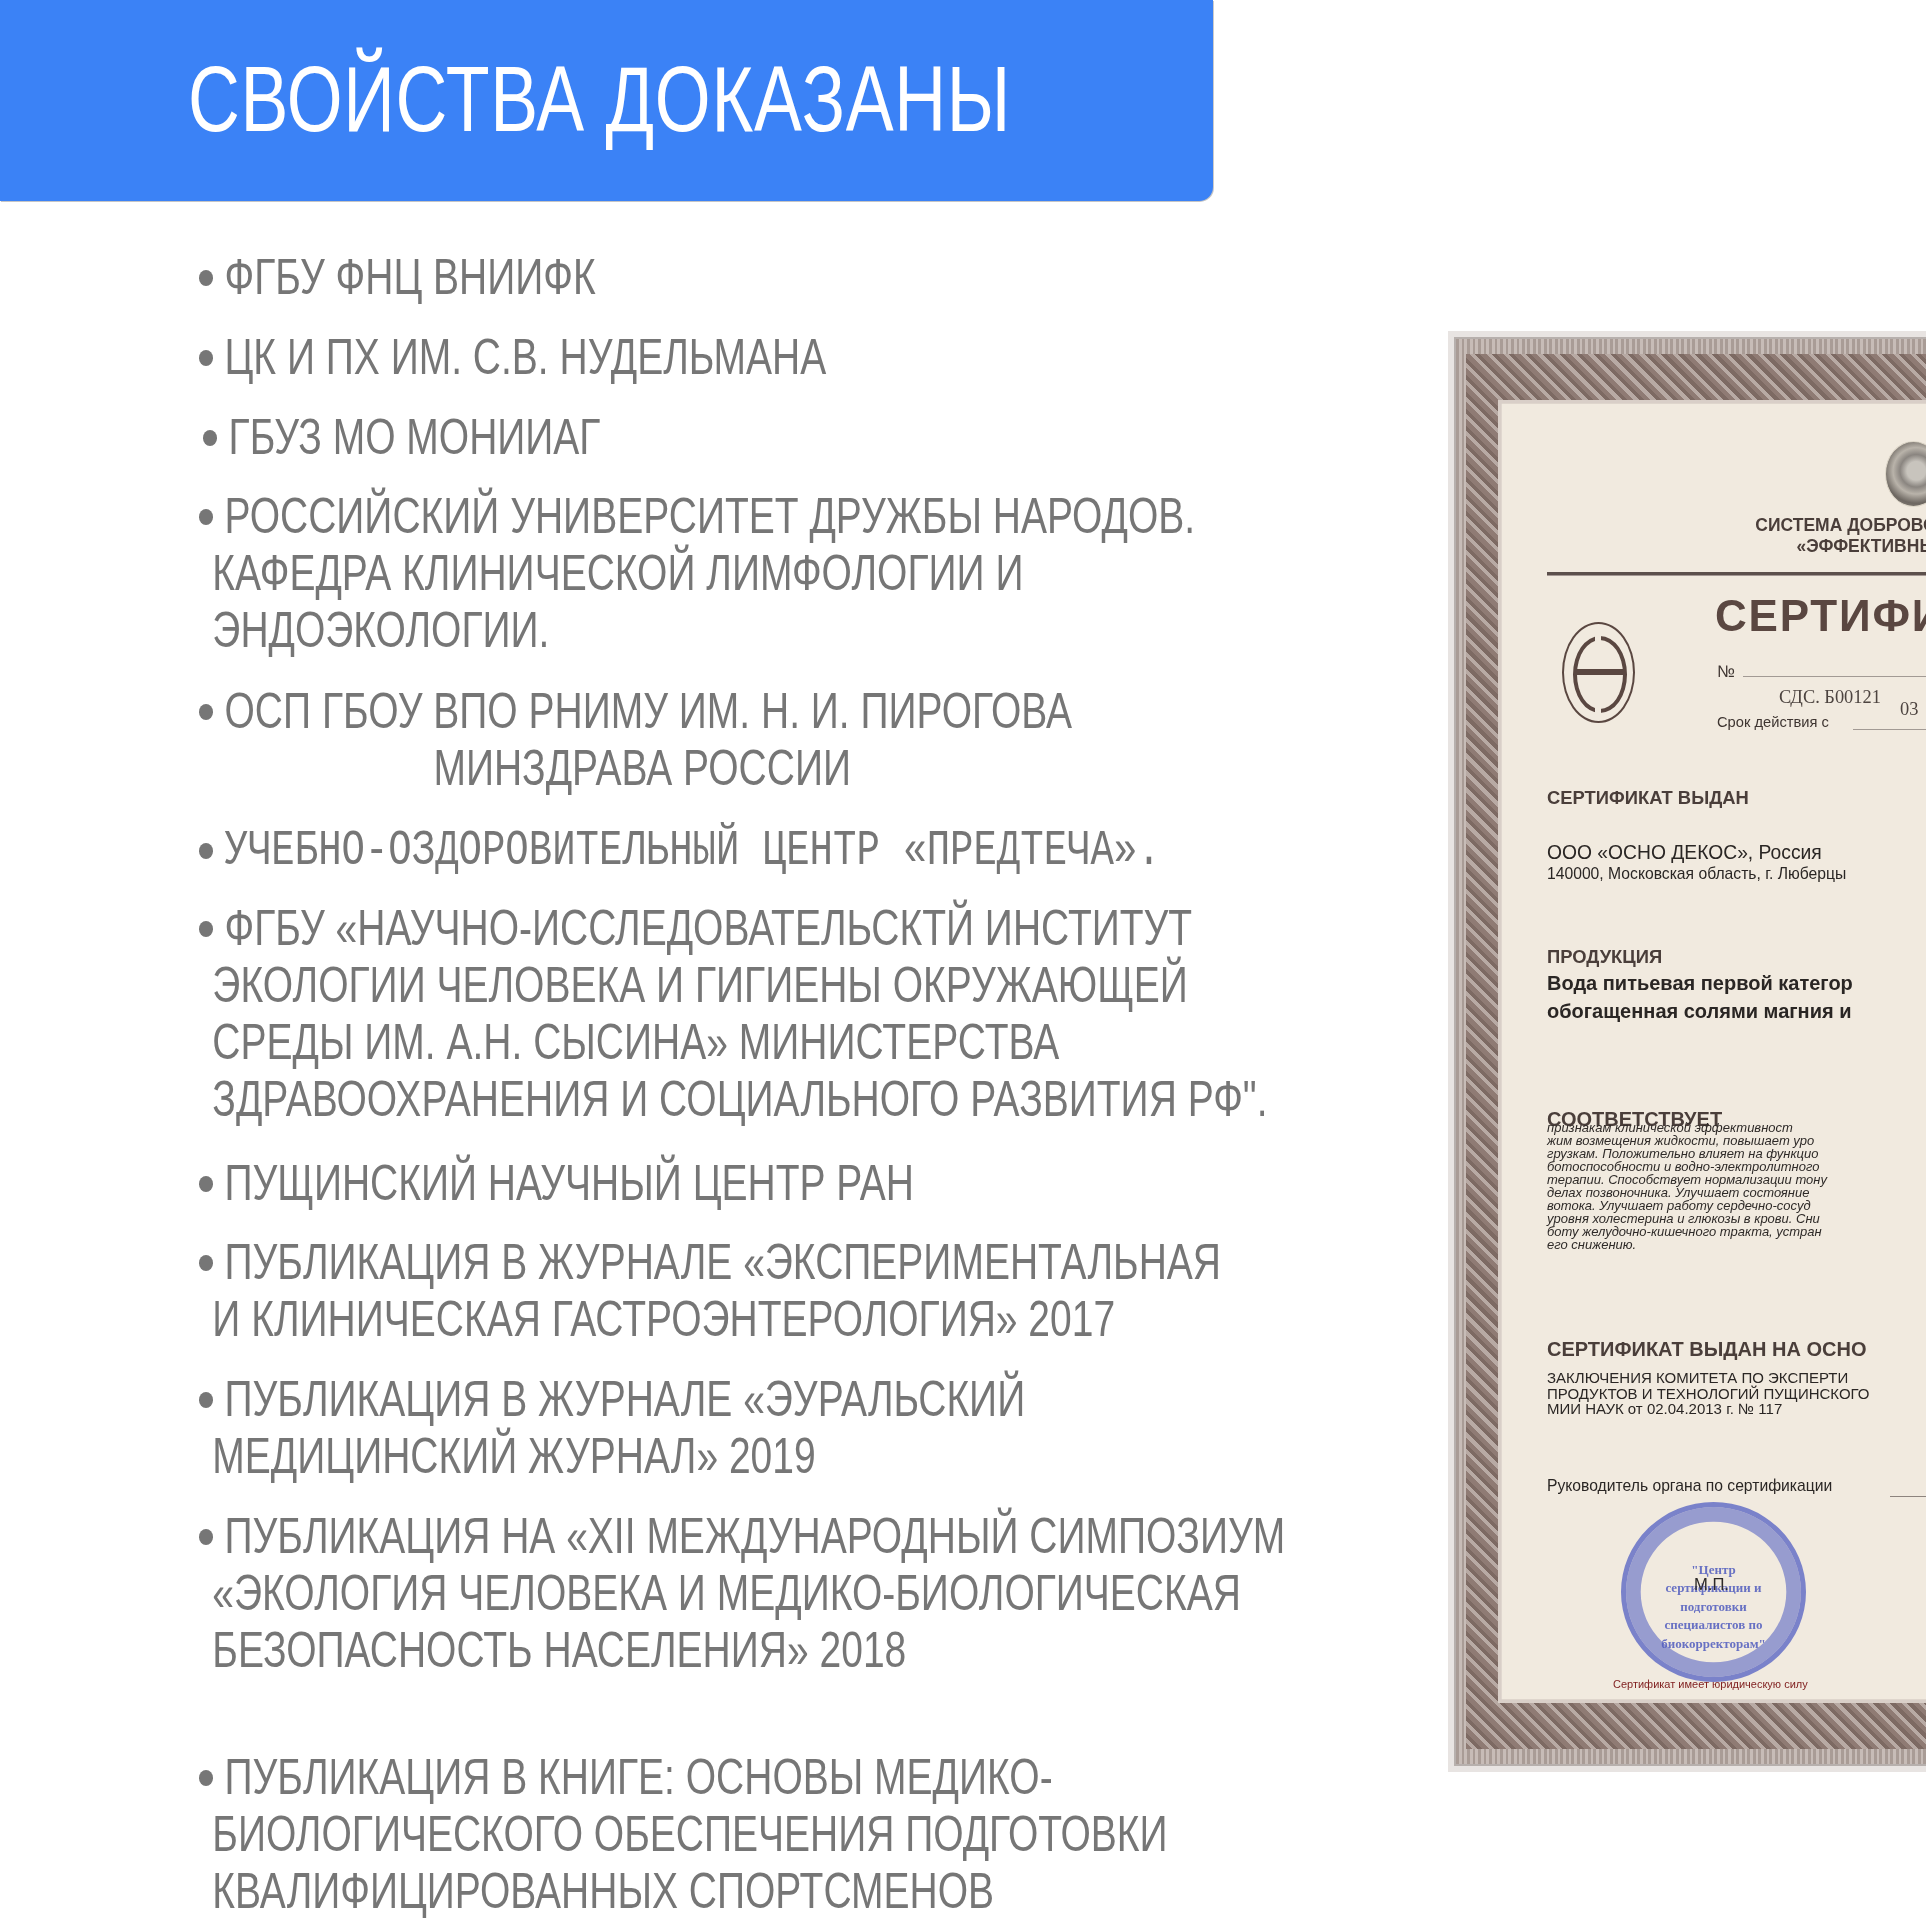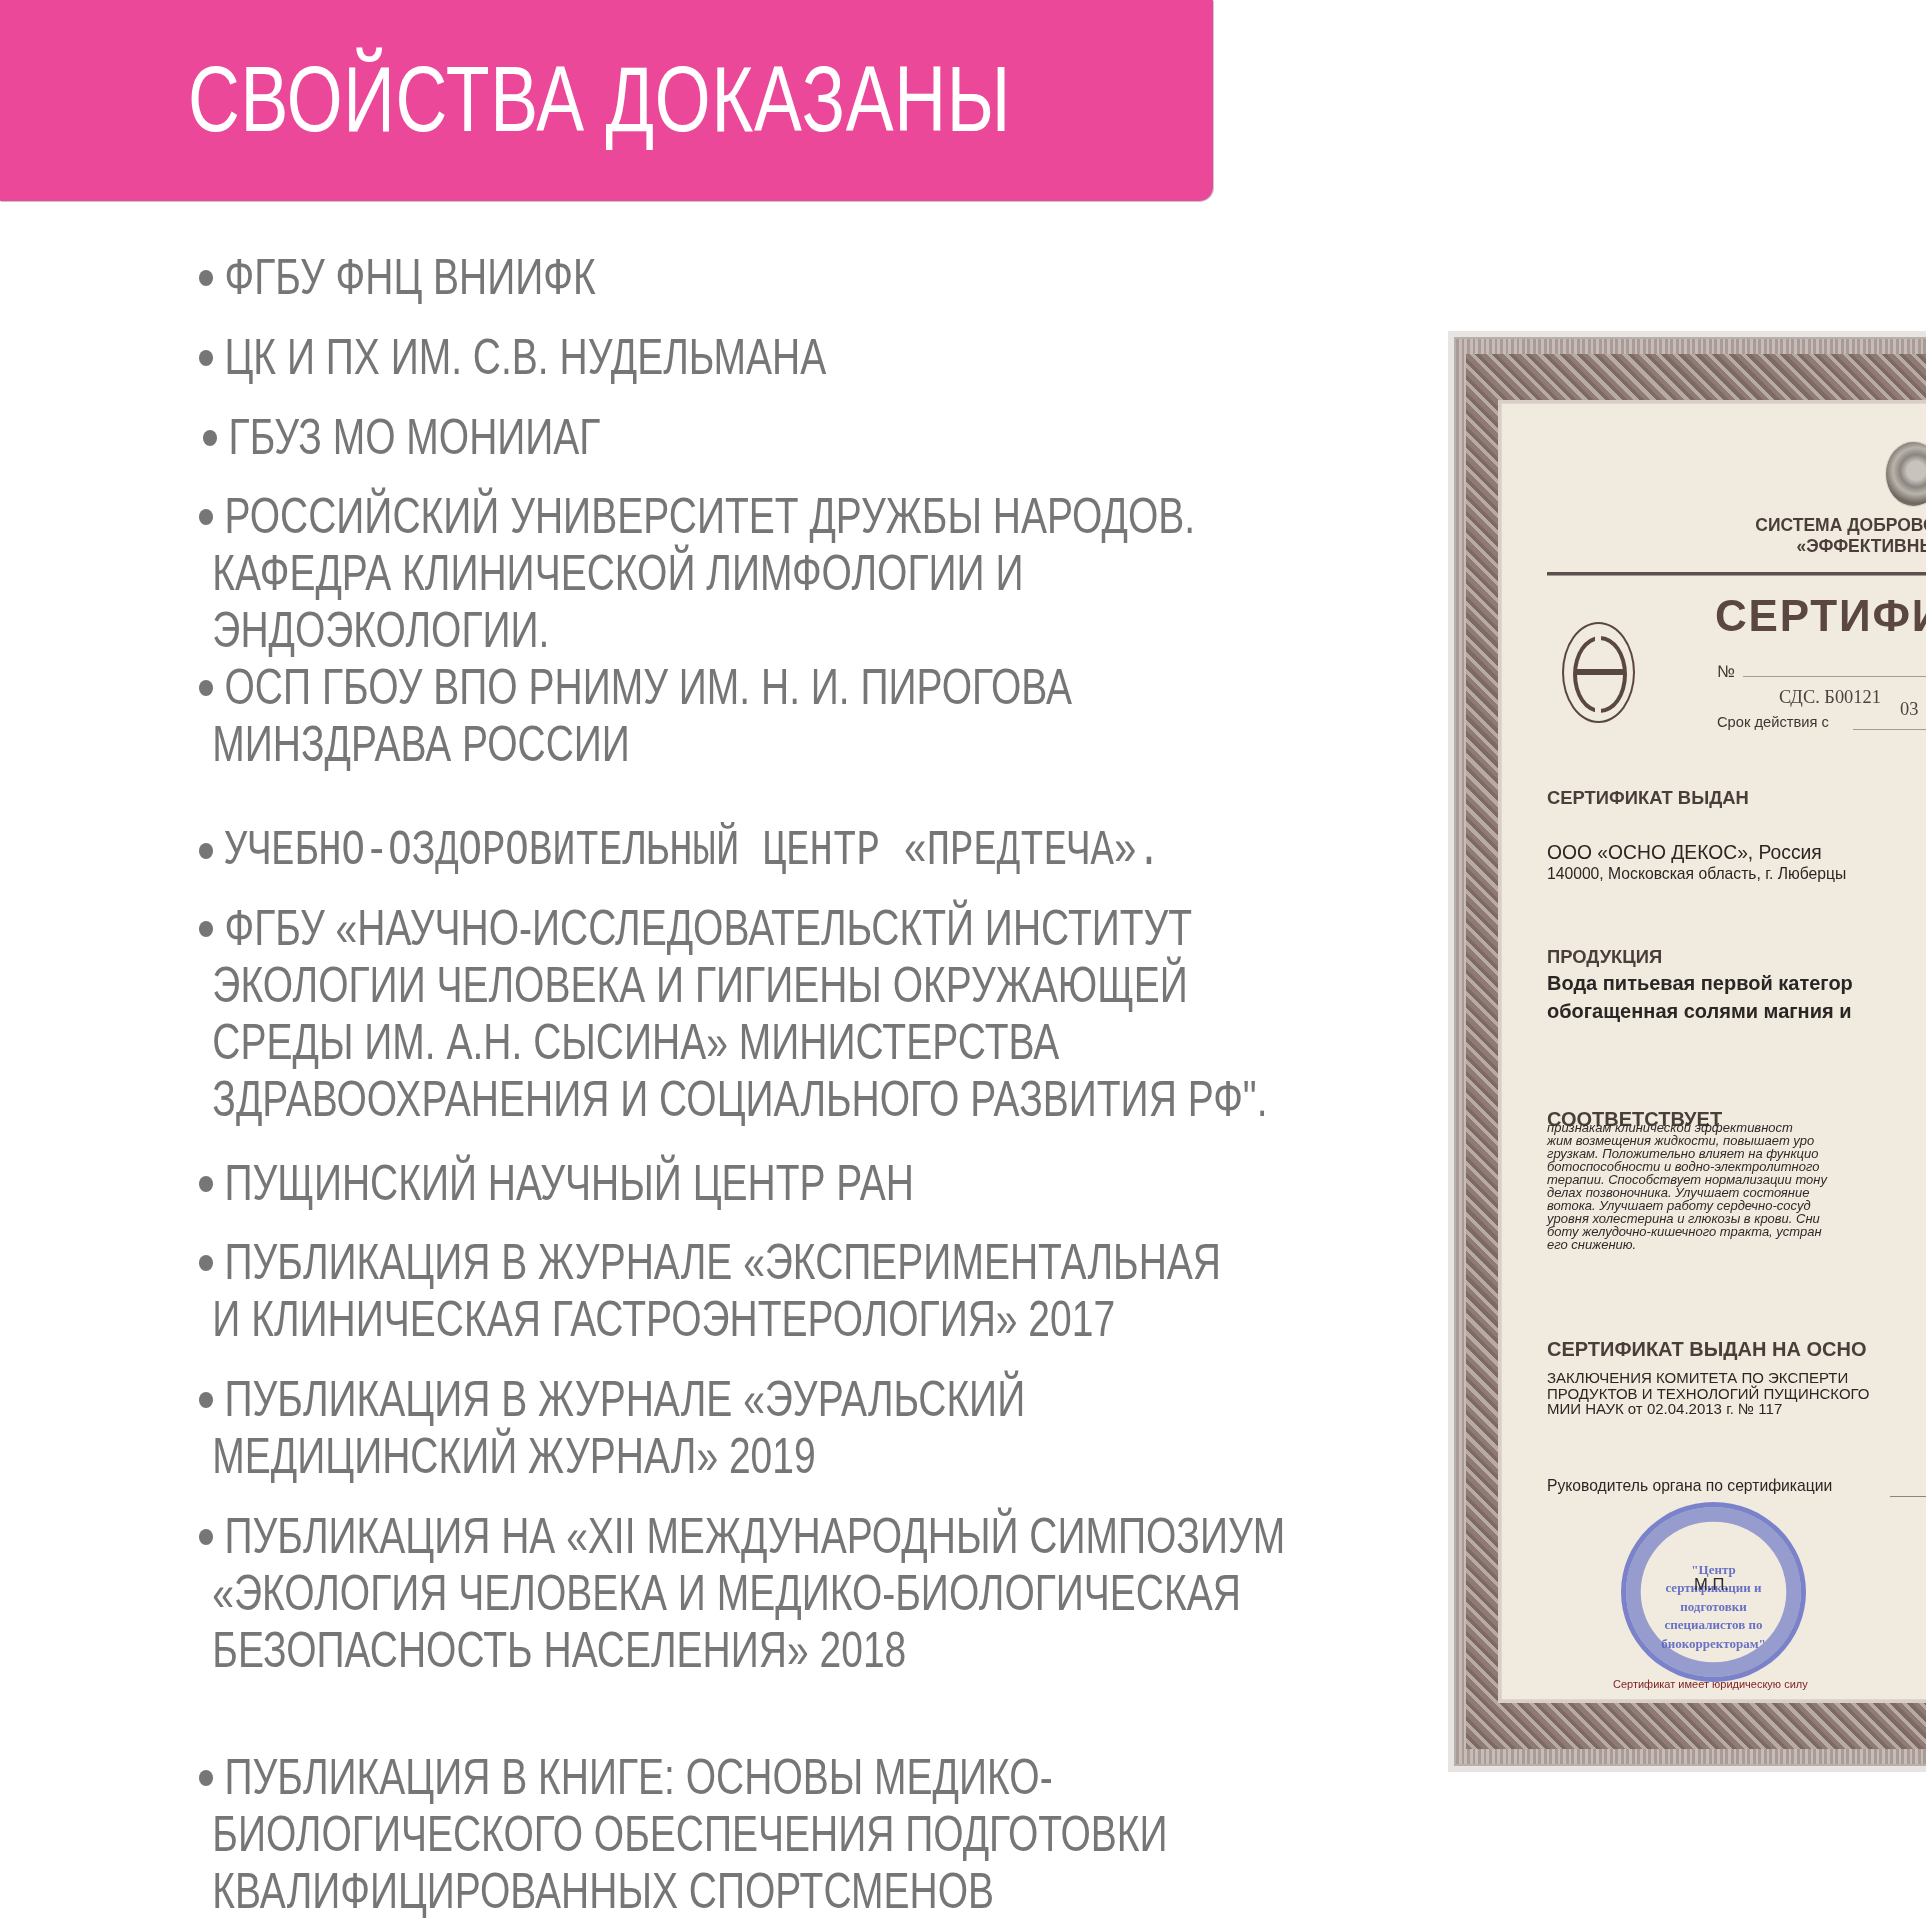--- a/index.html
+++ b/index.html
@@ -3,21 +3,21 @@
 <meta charset="utf-8">
 <style>
   html, body { margin:0; padding:0; }
   body {
     width:1926px; height:1919px; position:relative; overflow:hidden;
     background:#ffffff;
     font-family:"Liberation Sans", "DejaVu Sans", sans-serif;
   }
   .header {
     position:absolute; left:0; top:0; width:1213px; height:201px;
-    background:#ec4899; border-bottom-right-radius:14px;
+    background:#3b82f6; border-bottom-right-radius:14px;
     box-shadow:0.9px 0.9px 0 rgba(90,90,90,0.35);
   }
   .header-title {
     position:absolute; left:188px; top:46px;
     font-size:92px; line-height:106px; color:#ffffff; letter-spacing:0.9px;
     transform:scaleX(0.78); transform-origin:left center; white-space:nowrap;
     font-weight:normal;
   }
   .list { position:absolute; left:198px; top:249px; width:1266px; }
   .item { position:relative; margin:0; }
@@ -151,21 +151,21 @@
     <div class="item" style="position: absolute; top: 160px; left: 4px;">
       <span class="bullet"></span>
       <span class="line first">ГБУЗ МО МОНИИАГ</span>
     </div>
     <div class="item" style="position: absolute; top: 239px; left: 0px;">
       <span class="bullet"></span>
       <span class="line first">РОССИЙСКИЙ УНИВЕРСИТЕТ ДРУЖБЫ НАРОДОВ.</span>
       <span class="line cont">КАФЕДРА КЛИНИЧЕСКОЙ ЛИМФОЛОГИИ И</span>
       <span class="line cont">ЭНДОЭКОЛОГИИ.</span>
     </div>
-    <div class="item" style="position: absolute; top: 410px; left: 0px;">
+    <div class="item" style="position: absolute; top: 434px; left: 0px; text-align: center;">
       <span class="bullet"></span>
       <span class="line first">ОСП ГБОУ ВПО РНИМУ ИМ. Н. И. ПИРОГОВА</span>
       <span class="line cont">МИНЗДРАВА РОССИИ</span>
     </div>
     <div class="item" style="position: absolute; top: 573px; left: 0px; font-family: Liberation Mono, monospace;">
       <span class="bullet"></span>
       <span class="line first">УЧЕБНО-ОЗДОРОВИТЕЛЬНЫЙ ЦЕНТР «ПРЕДТЕЧА».</span>
     </div>
     <div class="item" style="position: absolute; top: 651px; left: 0px;">
       <span class="bullet"></span>

